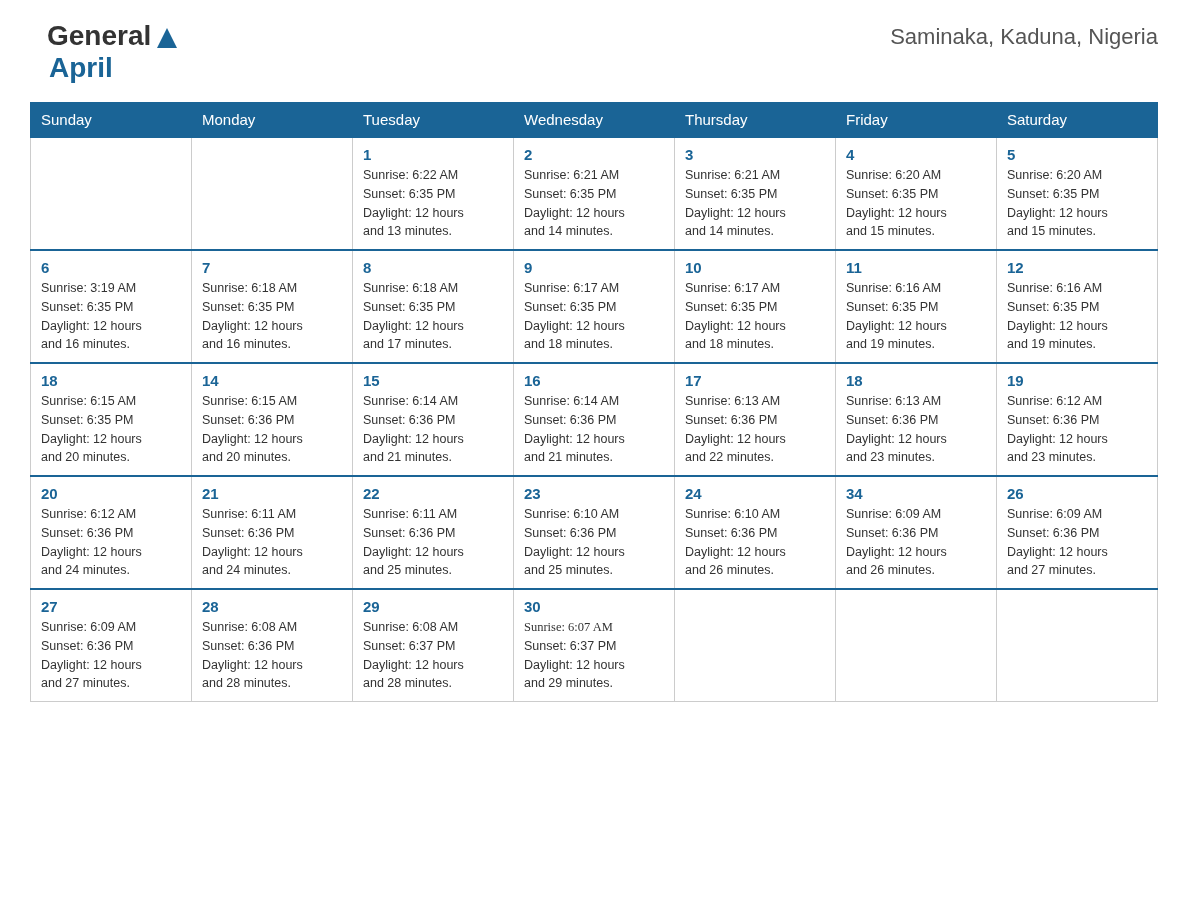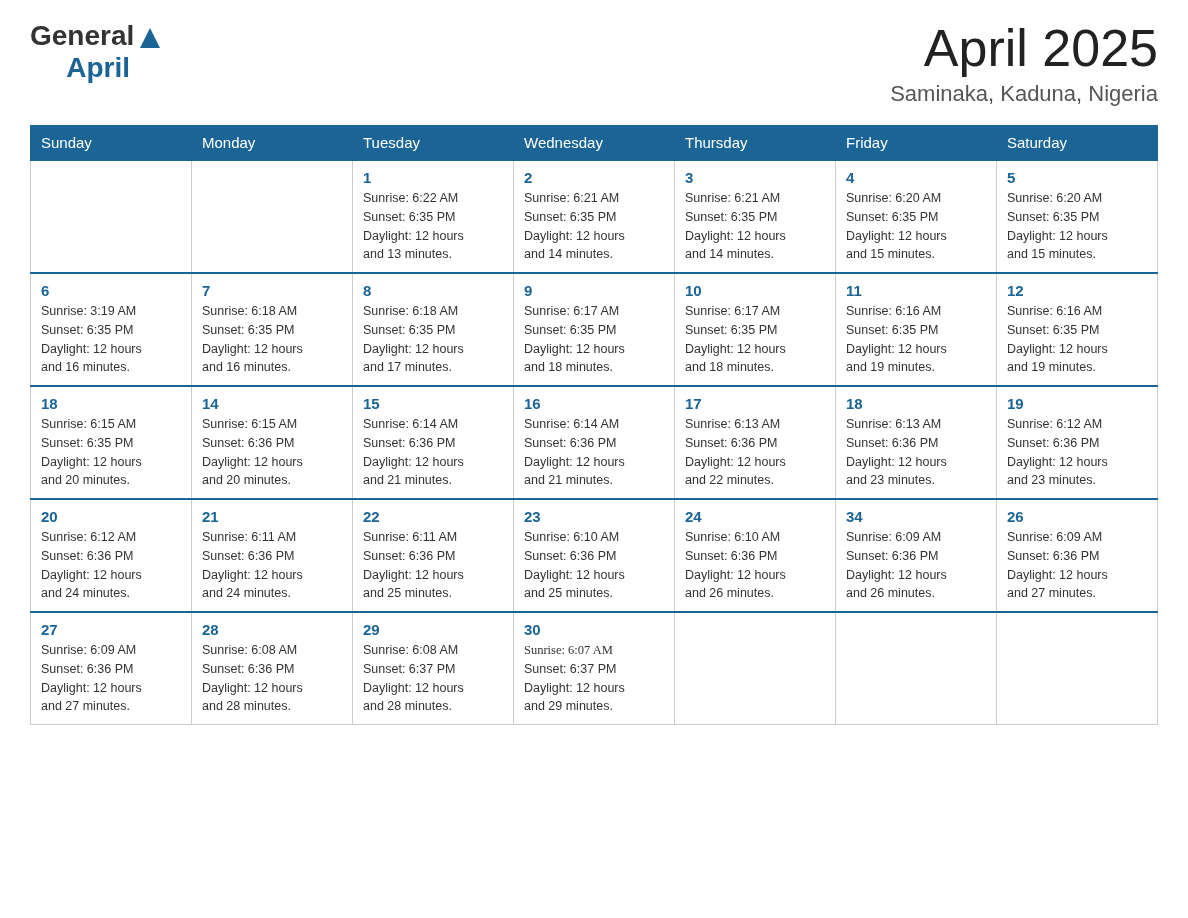--- a/index.html
+++ b/index.html
@@ -12,21 +12,22 @@
     }
     .header {
       display: flex;
       justify-content: space-between;
       align-items: flex-start;
       margin-bottom: 18px;
     }
     .logo-block {
       display: flex;
       flex-direction: column;
-      align-items: center;
+      align-items: flex-start;
+      margin-left: 17px;
     }
     .logo-row1 {
       display: flex;
       align-items: center;
     }
     .title-block {
       text-align: right;
     }
     .calendar-title {
       font-size: 52px;
@@ -87,21 +88,20 @@
   <div class="logo-block">
     <div class="logo-row1">
       <span style="font-size:28px;font-weight:bold;color:#333;">General</span>
       <svg width="28" height="28" viewBox="0 0 28 28" style="margin-left:2px;margin-bottom:-4px;">
         <polygon points="4,24 14,4 24,24" fill="#1a6496"></polygon>
       </svg>
     </div>
     <span style="font-size:28px;font-weight:bold;color:#1a6496;margin-left:2px;">April</span>
   </div>
   <div class="title-block">
-    <div class="calendar-title">April 2025</div>
     <div class="calendar-subtitle">Saminaka, Kaduna, Nigeria</div>
   </div>
 </div>
 
 <table>
   <thead>
     <tr>
     <th>Sunday</th>
         <th>Monday</th>
         <th>Tuesday</th>

